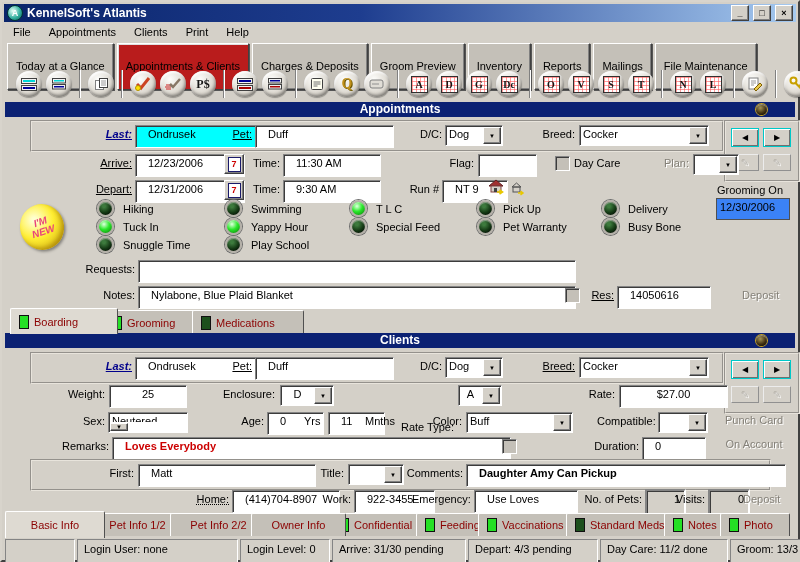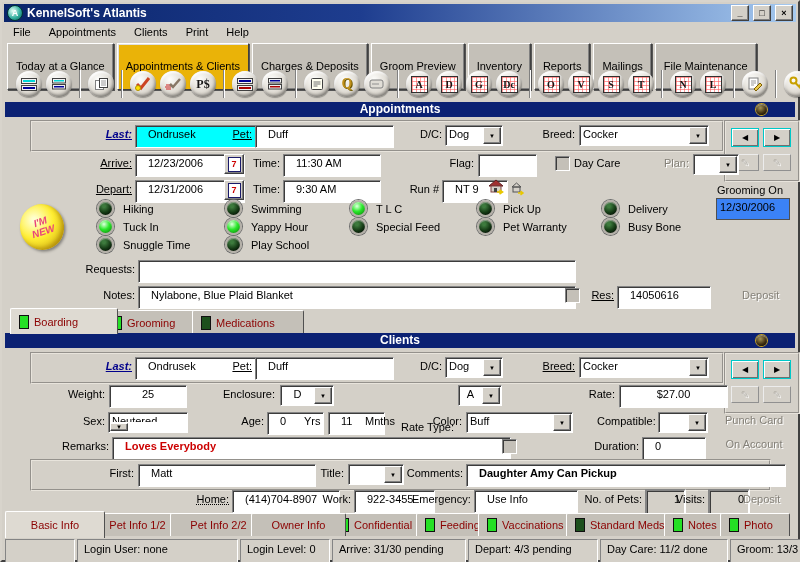--- a/index.html
+++ b/index.html
@@ -9,21 +9,21 @@
   .titlebar{position:absolute;left:2px;top:2px;right:2px;height:18px;background:linear-gradient(90deg,#0a246a 0%,#1e3d8f 45%,#a6caf0 100%);display:flex;align-items:center;padding:0 3px;gap:4px;}
   .appicon{width:14px;height:14px;border-radius:50%;background:radial-gradient(circle at 35% 35%,#e8fff8,#35b0a0 55%,#076055);border:1px solid #033;display:flex;align-items:center;justify-content:center;font-size:9px;font-weight:bold;color:#fff;flex:none;}
   .title-text{color:#fff;font-weight:bold;font-size:12px;flex:1;white-space:nowrap;}
   .winbtn{width:16px;height:14px;background:#d4d0c8;border:1px solid;border-color:#fff #404040 #404040 #fff;box-shadow:inset -1px -1px 0 #808080;font-size:9px;font-weight:bold;display:flex;align-items:center;justify-content:center;line-height:1;flex:none;}
   
   .menubar{position:absolute;left:2px;top:20px;right:2px;height:19px;display:flex;align-items:center;}
   .menuitem{padding:2px 9px;white-space:nowrap;}
   
   .tabsrow{position:absolute;left:2px;top:39px;right:2px;height:25px;display:flex;align-items:flex-start;padding:2px 0 0 3px;gap:3px;}
   .ntab{height:21px;line-height:20px;padding:12px 8px;background:#c4c0b8;border:1px solid;border-color:#fff #404040 #404040 #fff;box-shadow:inset -1px -1px 0 #808080,1px 1px 0 #555;white-space:nowrap;}
-  .ntab.active{background:#eab308;box-shadow:inset 1px 1px 0 #e0e0e0,1px 1px 0 #555;}
+  .ntab.active{background:#b91c1c;box-shadow:inset 1px 1px 0 #e0e0e0,1px 1px 0 #555;}
   
   .toolbar{position:absolute;left:2px;top:64px;right:2px;height:36px;display:flex;align-items:center;padding-left:12px;gap:4px;}
   .tsep{width:0;height:28px;border-left:1px solid #808080;border-right:1px solid #fff;margin:0 3px;flex:none;}
   .RB{width:26px;height:26px;border-radius:50%;flex:none;background:radial-gradient(circle at 38% 32%,#fdfdfb,#dedad2 55%,#a8a49c);box-shadow:inset -1px -2px 3px rgba(0,0,0,.35),inset 1px 2px 2px rgba(255,255,255,.9),0 1px 1px rgba(0,0,0,.3);display:flex;align-items:center;justify-content:center;}
   .CAL{width:15px;height:15px;background:#fff;border:1px solid #303030;background-image:linear-gradient(rgba(255,90,90,.6) 1px,transparent 1px),linear-gradient(90deg,rgba(255,90,90,.6) 1px,transparent 1px);background-size:4px 4px;display:flex;align-items:center;justify-content:center;font-family:"Liberation Serif",serif;font-weight:bold;font-size:10px;color:#151515;}
   .pser{font-family:"Liberation Serif",serif;font-weight:bold;font-size:12px;color:#151515;}
   .qser{font-family:"Liberation Serif",serif;font-weight:bold;font-size:14px;color:#c09018;text-shadow:1px 1px 0 #6b5500;}
   
   .SECHDR{position:absolute;left:3px;right:3px;height:15px;background:#0b2173;color:#fff;font-weight:bold;font-size:12px;line-height:15px;text-align:center;}
   .orb{position:absolute;right:28px;top:2px;width:11px;height:11px;border-radius:50%;background:radial-gradient(circle at 40% 35%,#9a8a50 5%,#403010 55%,#000);box-shadow:0 0 0 1px #caa61e,inset 0 1px 1px rgba(255,255,255,.4);}
@@ -425,21 +425,21 @@
       <span class="CBb">▼</span>
     </div>
   <span class="L ra" style="left:403px;top:465px;width:58px;">Comments:</span>
   <div class="TB bold" style="left:464px;top:462px;width:294px;">Daughter Amy Can Pickup</div>
 
   <span class="L ra dotul" style="left:184px;top:491px;width:43px;">Home:</span>
   <div class="TB" style="left:230px;top:488px;width:82px;">(414)704-8907</div>
   <span class="L ra" style="left:316px;top:491px;width:33px;">Work:</span>
   <div class="TB" style="left:352px;top:488px;width:55px;">922-3455</div>
   <span class="L ra" style="left:410px;top:491px;width:58px;">Emergency:</span>
-  <div class="TB" style="left:472px;top:488px;width:78px;">Use Info</div>
+  <div class="TB" style="left:472px;top:488px;width:78px;">Use Loves</div>
   <span class="L ra" style="left:570px;top:491px;width:70px;">No. of Pets:</span>
   <div class="TBg" style="left:643px;top:487px;width:29px;">1</div>
   <span class="L ra" style="left:672px;top:491px;width:31px;">Visits:</span>
   <div class="TBg" style="left:706px;top:487px;width:30px;">0</div>
   <span class="L gray" style="left:741px;top:491px;">Deposit</span>
 
   <div class="BTAB active" style="left:3px;top:509px;width:82px;height:26px;justify-content:center;">
       <span>Basic Info</span>
     </div>
   <div class="BTAB" style="left:87px;top:511px;width:79px;height:22px;justify-content:center;">

